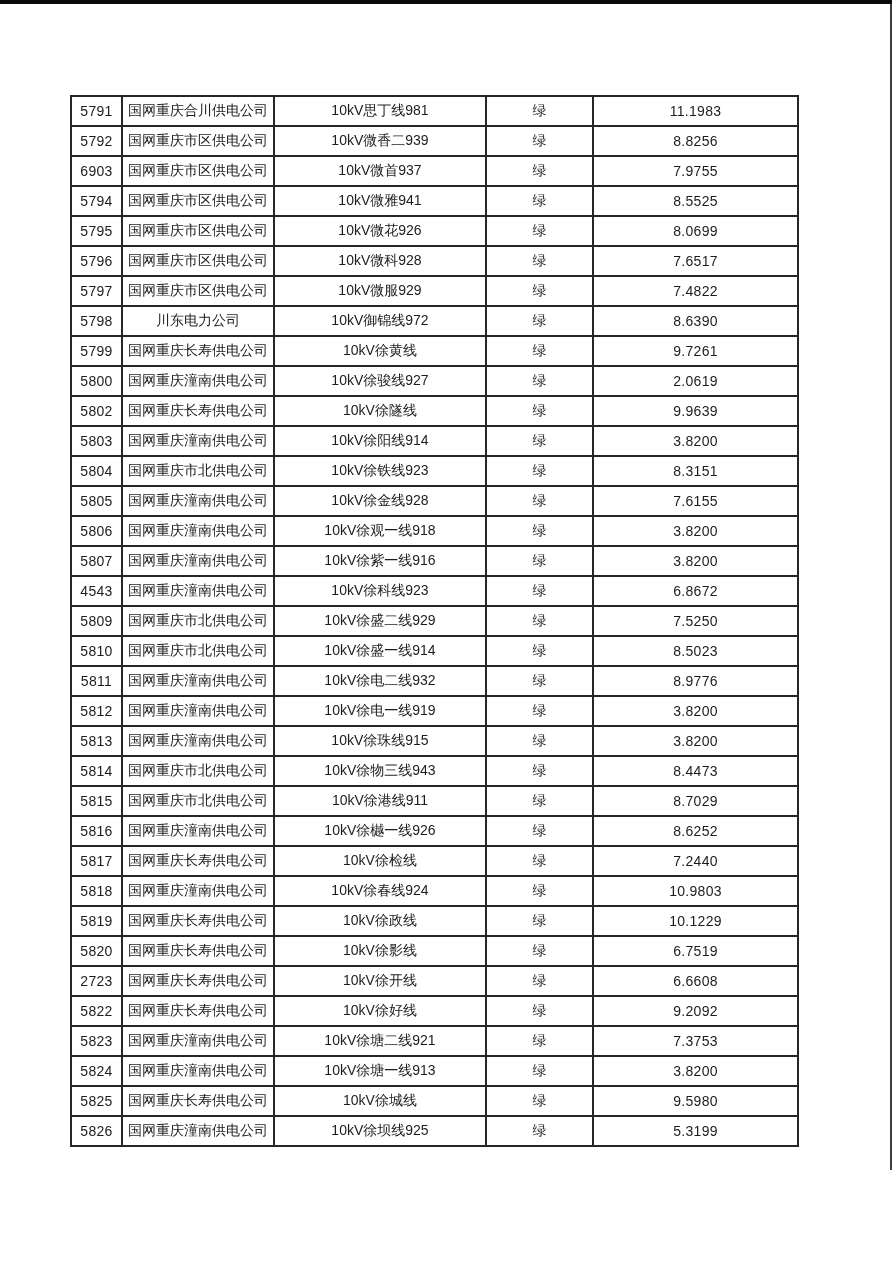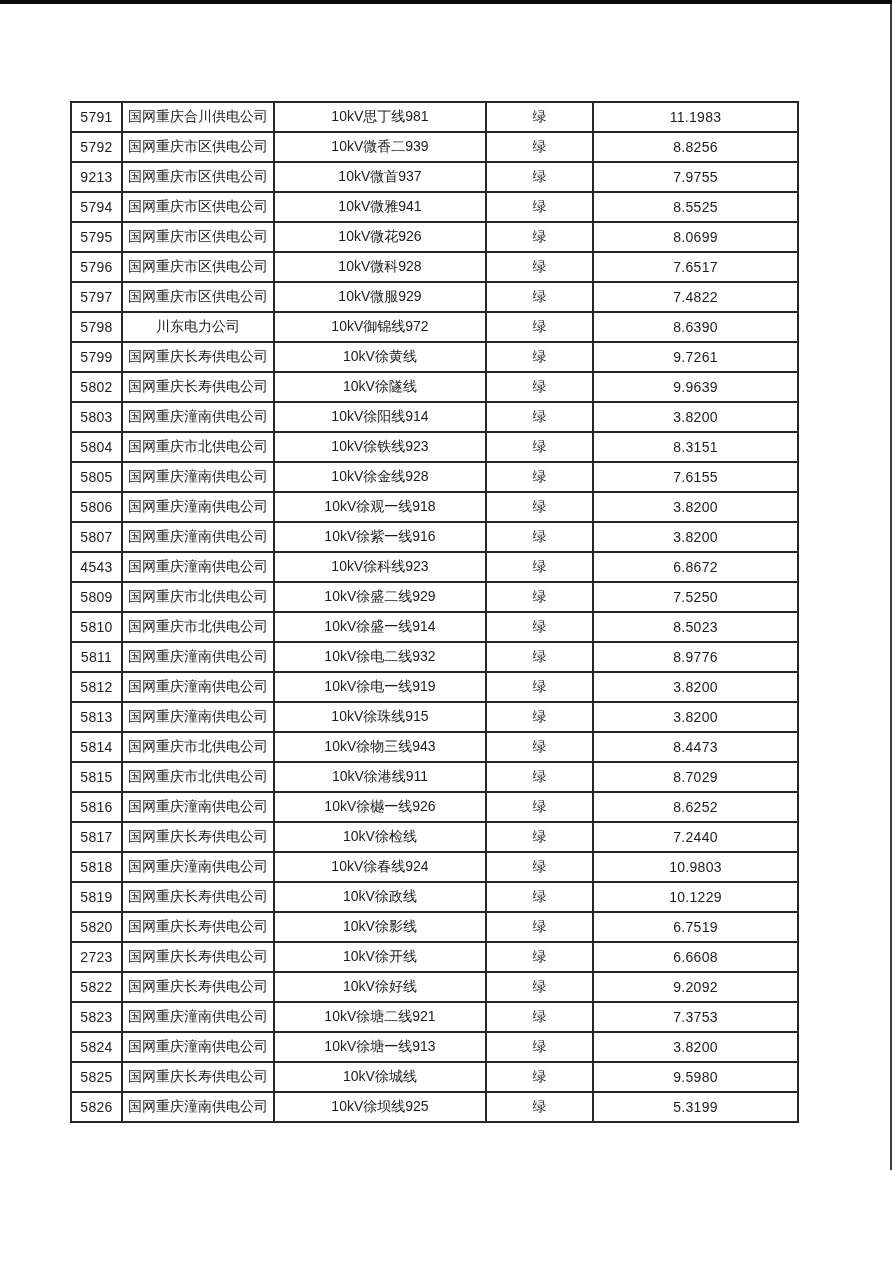--- a/index.html
+++ b/index.html
@@ -26,21 +26,21 @@
     position: absolute;
     top: 4px;
     right: 0;
     width: 2px;
     height: 1166px;
     background: #3d3d3d;
   }
   table.doc-table {
     position: absolute;
     left: 70px;
-    top: 101px;
+    top: 95px;
     border-collapse: collapse;
     table-layout: fixed;
     width: 727px;
     padding-left: 6px;
   }
   table.doc-table td {
     border: 2px solid #262626;
     height: 28px;
     padding: 0 2px;
     text-align: center;
@@ -80,21 +80,21 @@
         <td class="c4">11.1983</td>
       </tr>
       <tr>
         <td class="c0">5792</td>
         <td class="c1">国网重庆市区供电公司</td>
         <td class="c2">10kV微香二939</td>
         <td class="c3">绿</td>
         <td class="c4">8.8256</td>
       </tr>
       <tr>
-        <td class="c0">9213</td>
+        <td class="c0">6903</td>
         <td class="c1">国网重庆市区供电公司</td>
         <td class="c2">10kV微首937</td>
         <td class="c3">绿</td>
         <td class="c4">7.9755</td>
       </tr>
       <tr>
         <td class="c0">5794</td>
         <td class="c1">国网重庆市区供电公司</td>
         <td class="c2">10kV微雅941</td>
         <td class="c3">绿</td>
@@ -127,20 +127,27 @@
         <td class="c2">10kV御锦线972</td>
         <td class="c3">绿</td>
         <td class="c4">8.6390</td>
       </tr>
       <tr>
         <td class="c0">5799</td>
         <td class="c1">国网重庆长寿供电公司</td>
         <td class="c2">10kV徐黄线</td>
         <td class="c3">绿</td>
         <td class="c4">9.7261</td>
+      </tr>
+      <tr>
+        <td class="c0">5800</td>
+        <td class="c1">国网重庆潼南供电公司</td>
+        <td class="c2">10kV徐骏线927</td>
+        <td class="c3">绿</td>
+        <td class="c4">2.0619</td>
       </tr>
       <tr>
         <td class="c0">5802</td>
         <td class="c1">国网重庆长寿供电公司</td>
         <td class="c2">10kV徐隧线</td>
         <td class="c3">绿</td>
         <td class="c4">9.9639</td>
       </tr>
       <tr>
         <td class="c0">5803</td>

